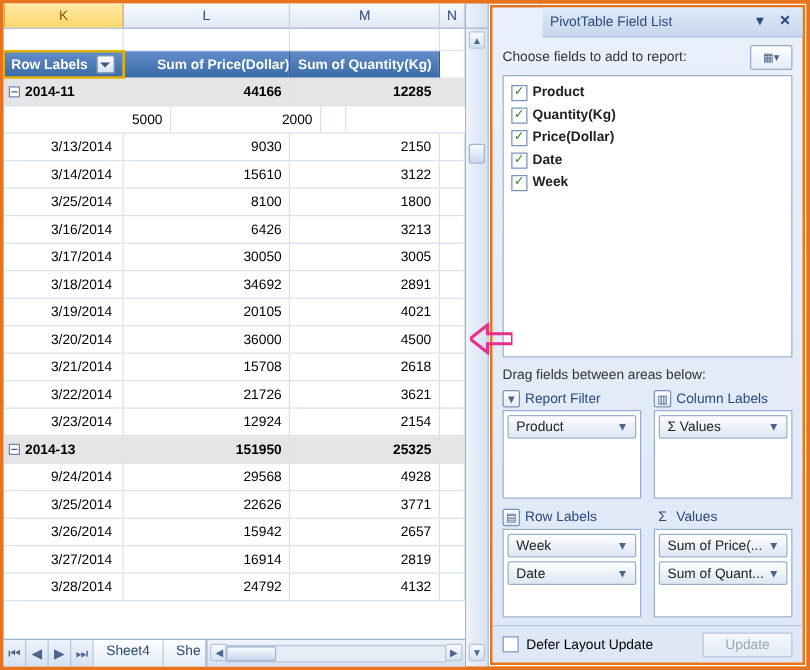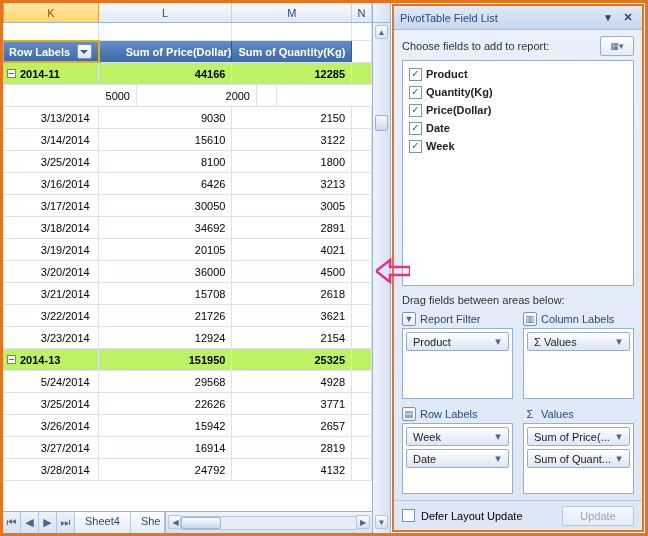--- a/index.html
+++ b/index.html
@@ -93,21 +93,21 @@
     border: 1px solid #7a94b8;
     border-radius: 2px;
     display: flex; align-items: center; justify-content: center;
   }
   .dd-btn::after {
     content: "";
     border-left: 4px solid transparent;
     border-right: 4px solid transparent;
     border-top: 4px solid #3a5a88;
   }
-  .grp { background: #bef264; font-weight: bold; }
+  .grp { background: #e5e5e5; font-weight: bold; }
   .grp .c-K { display: flex; align-items: center; gap: 2px; padding-left: 4px; }
   .expander {
     width: 9px; height: 9px;
     border: 1px solid #6a85aa;
     background: #fff;
     position: relative;
     margin-right: 2px;
   }
   .expander::before {
     content:"";
@@ -180,20 +180,21 @@
   }
   .fp-title {
     height:24px;
     background: linear-gradient(#dfe9f8,#c7d7ef);
     border-bottom:1px solid #a8bdd9;
     display:flex;
     align-items:center;
     padding: 0 6px;
     color:#2a4a7a;
     font-weight: normal;
+    margin-left: 40px;
   }
   .fp-title .spacer{flex:1;}
   .fp-title .winbtn{width:16px;height:14px;margin-left:4px;color:#2a4a7a;text-align:center;line-height:12px;font-weight:bold;}
   .fp-sub {
     padding: 6px 8px 4px 8px;
     display:flex;
     align-items:center;
     color:#333;
   }
   .fp-sub .spacer{flex:1;}
@@ -370,21 +371,21 @@
         <div class="row grp">
           <div class="cell c-K">
             <span class="expander"></span>
             <span>2014-13</span>
           </div>
           <div class="cell c-L">151950</div>
           <div class="cell c-M">25325</div>
           <div class="cell c-N"></div>
         </div>
         <div class="row child">
-          <div class="cell c-K">5/24/2014</div>
+          <div class="cell c-K">9/24/2014</div>
           <div class="cell c-L">29568</div>
           <div class="cell c-M">4928</div>
           <div class="cell c-N"></div>
         </div>
         <div class="row child">
           <div class="cell c-K">3/25/2014</div>
           <div class="cell c-L">22626</div>
           <div class="cell c-M">3771</div>
           <div class="cell c-N"></div>
         </div>

